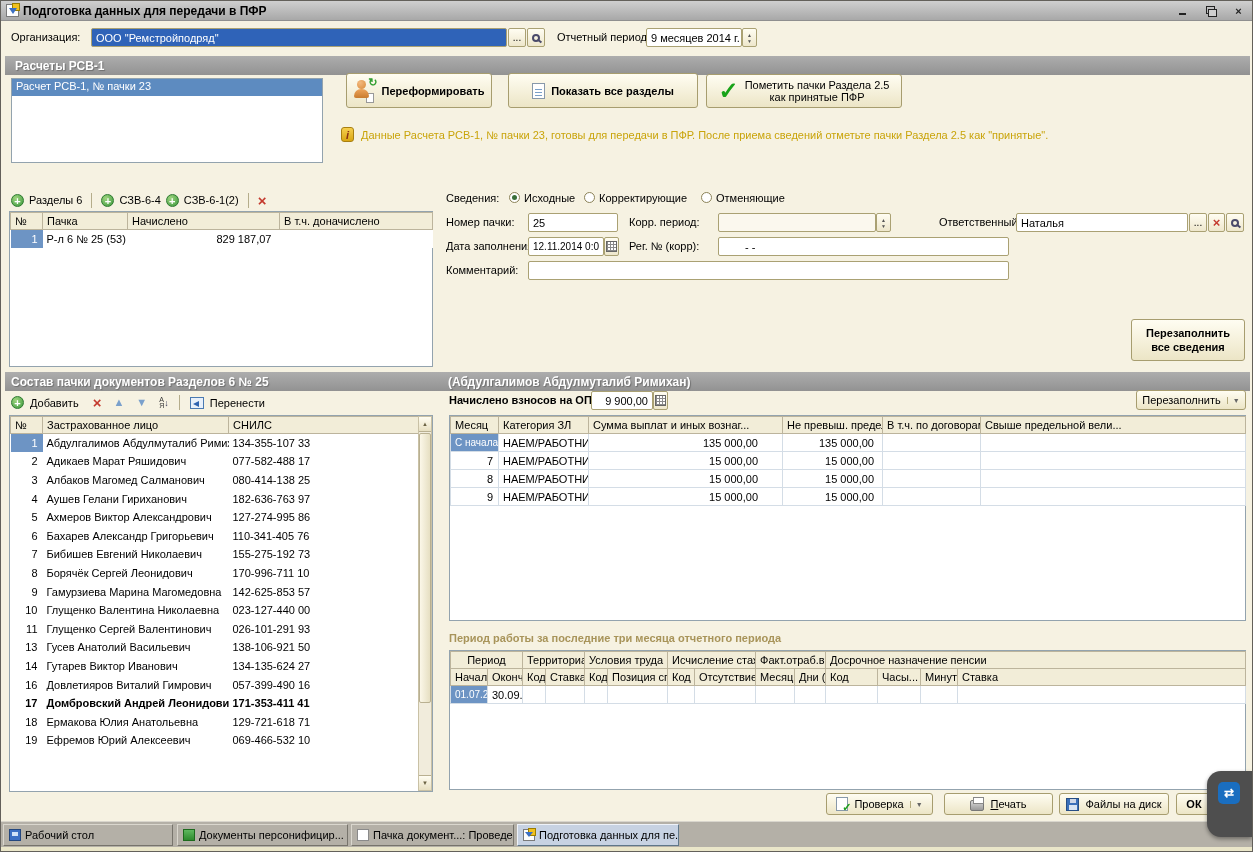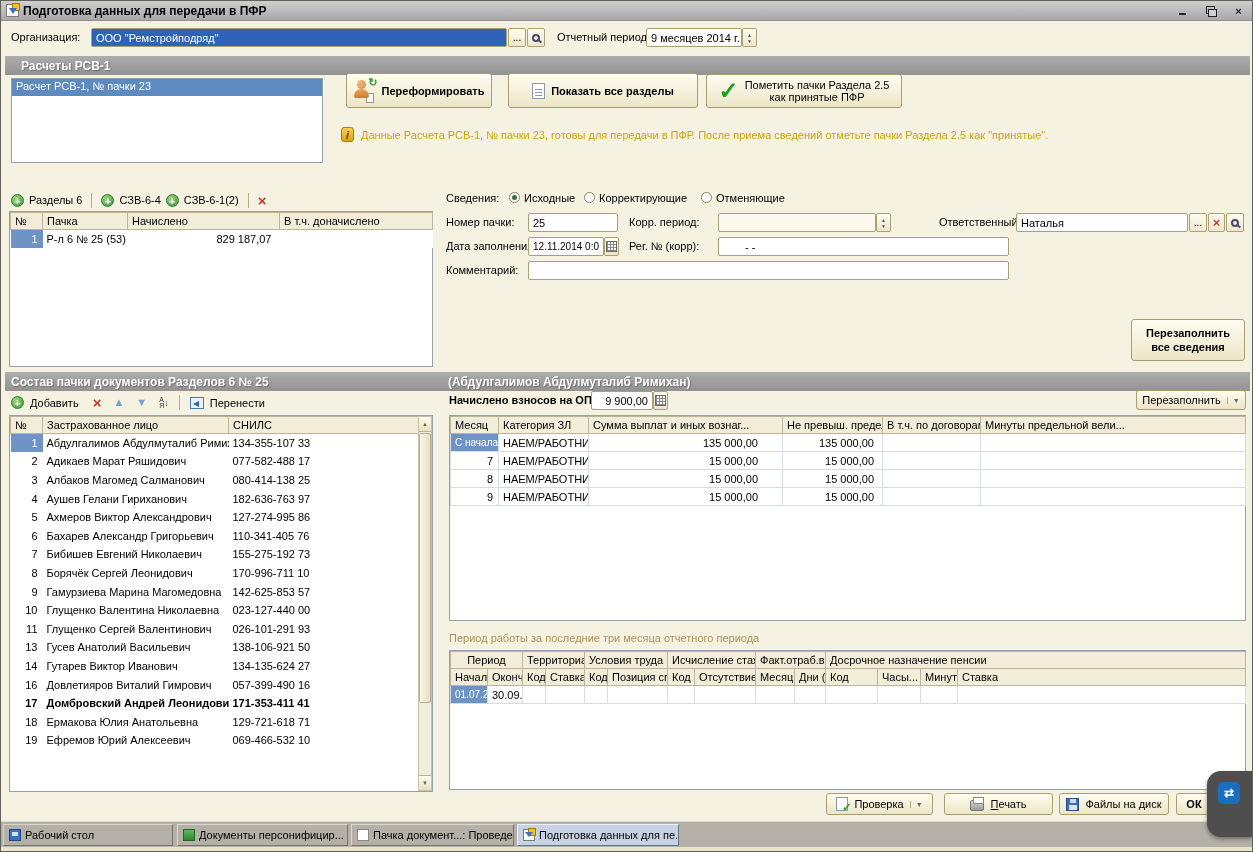--- a/index.html
+++ b/index.html
@@ -130,21 +130,21 @@
   .ico-desktop::after { content:""; position:absolute; left:2px; top:2px; right:2px; bottom:4px; background:#cfe2f8; }
   .ico-green { background:linear-gradient(#5fb85f,#2e8a2e); border:1px solid #1d6a1d; }
   .ico-doc { background:#fff; border:1px solid #8a8a8a; }
   .ico-1c { background:#fdfdfd; border:1px solid #7a7a7a; position:relative; }
   .ico-1c::before { content:""; position:absolute; right:-2px; top:-2px; width:6px; height:6px; background:#f2c11e; border:1px solid #9a7d00; }
   .ico-1c::after { content:""; position:absolute; left:1px; top:2px; width:0; height:0;
     border-left:4px solid transparent; border-right:4px solid transparent; border-top:5px solid #3a6fc4; }
   .bottom-strip { left:0; top:846px; width:1253px; height:6px; background:#eae6c9; }
 
   .goldtext { color:#c9a40a; }
-  .periodlbl { color:#a8945a; font-weight:normal; }
+  .periodlbl { color:#a8945a; font-weight:bold; }
 </style>
 </head>
 <body>
 
 <div id="root">
 
   <div class="abs titlebar">
     <span class="app-icon"></span>
     <span class="ttl">Подготовка данных для передачи в ПФР</span>
     <span style="flex:1"></span>
@@ -160,21 +160,21 @@
       <span class="mag"></span>
     </div>
   <div class="abs lbl" style="left:556px;top:30px">Отчетный период:</div>
   <div class="abs input" style="left:645px;top:27px;width:96px">9 месяцев 2014 г.</div>
   <div class="abs spinner" style="left:741px;top:27px">
     <span>▲</span>
     <span>▼</span>
   </div>
 
   <div class="abs secbar" style="top:55px">
-    <span style="margin-left:16px">Расчеты РСВ-1</span>
+    <span style="margin-left:10px">Расчеты РСВ-1</span>
   </div>
   <div class="abs tbl-wrap" style="left:10px;top:77px;width:312px;height:85px">
     <div style="background:#5d8bc0;color:#fff;height:17px;padding:1px 4px;white-space:nowrap">Расчет РСВ-1, № пачки 23</div>
   </div>
   <div class="abs btn bold" style="left:345px;top:72px;width:146px;height:35px">
     <span class="person-ico">
         <span class="pg"></span>
         <span class="rf">↻</span>
       </span>
     <span>Переформировать</span>
@@ -425,21 +425,21 @@
           <col style="width:98px">
           <col style="width:265px">
         </colgroup>
       <thead>
           <tr>
         <th>Месяц</th>
         <th>Категория ЗЛ</th>
         <th>Сумма выплат и иных вознаг...</th>
         <th>Не превыш. предельную...</th>
         <th>В т.ч. по договорам ГПХ</th>
-        <th>Минуты предельной вели...</th>
+        <th>Свыше предельной вели...</th>
       </tr>
         </thead>
       <tbody id="payments-body">
           <tr>
             <td class="selcell">С начала года</td>
             <td>НАЕМ/РАБОТНИК</td>
             <td class="ralign" style="padding-right: 24px;">135 000,00</td>
             <td class="ralign" style="padding-right: 8px;">135 000,00</td>
             <td></td>
             <td></td>

